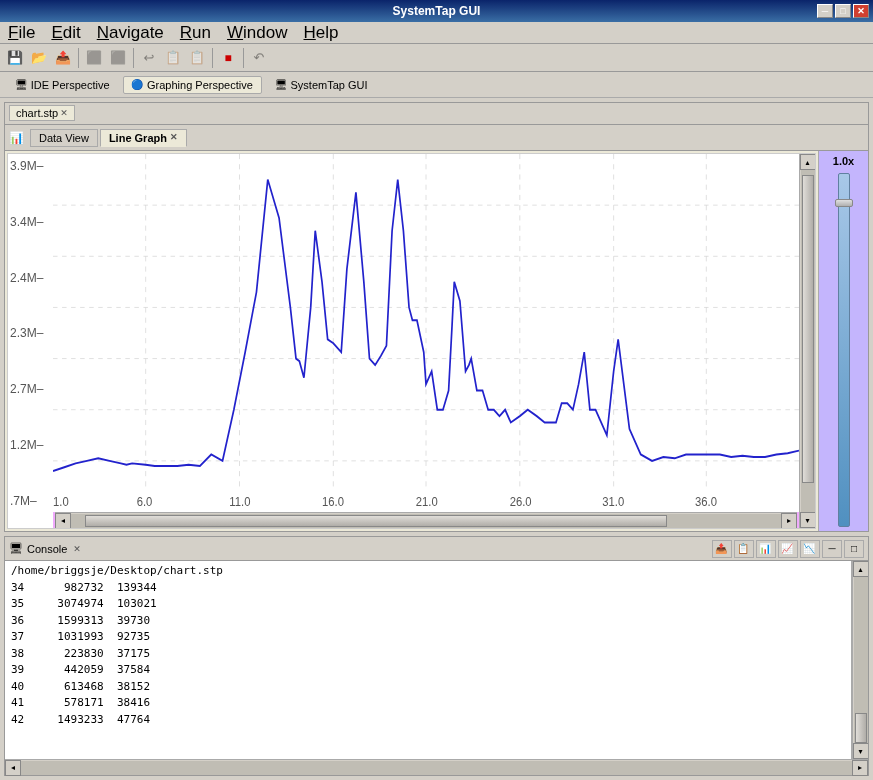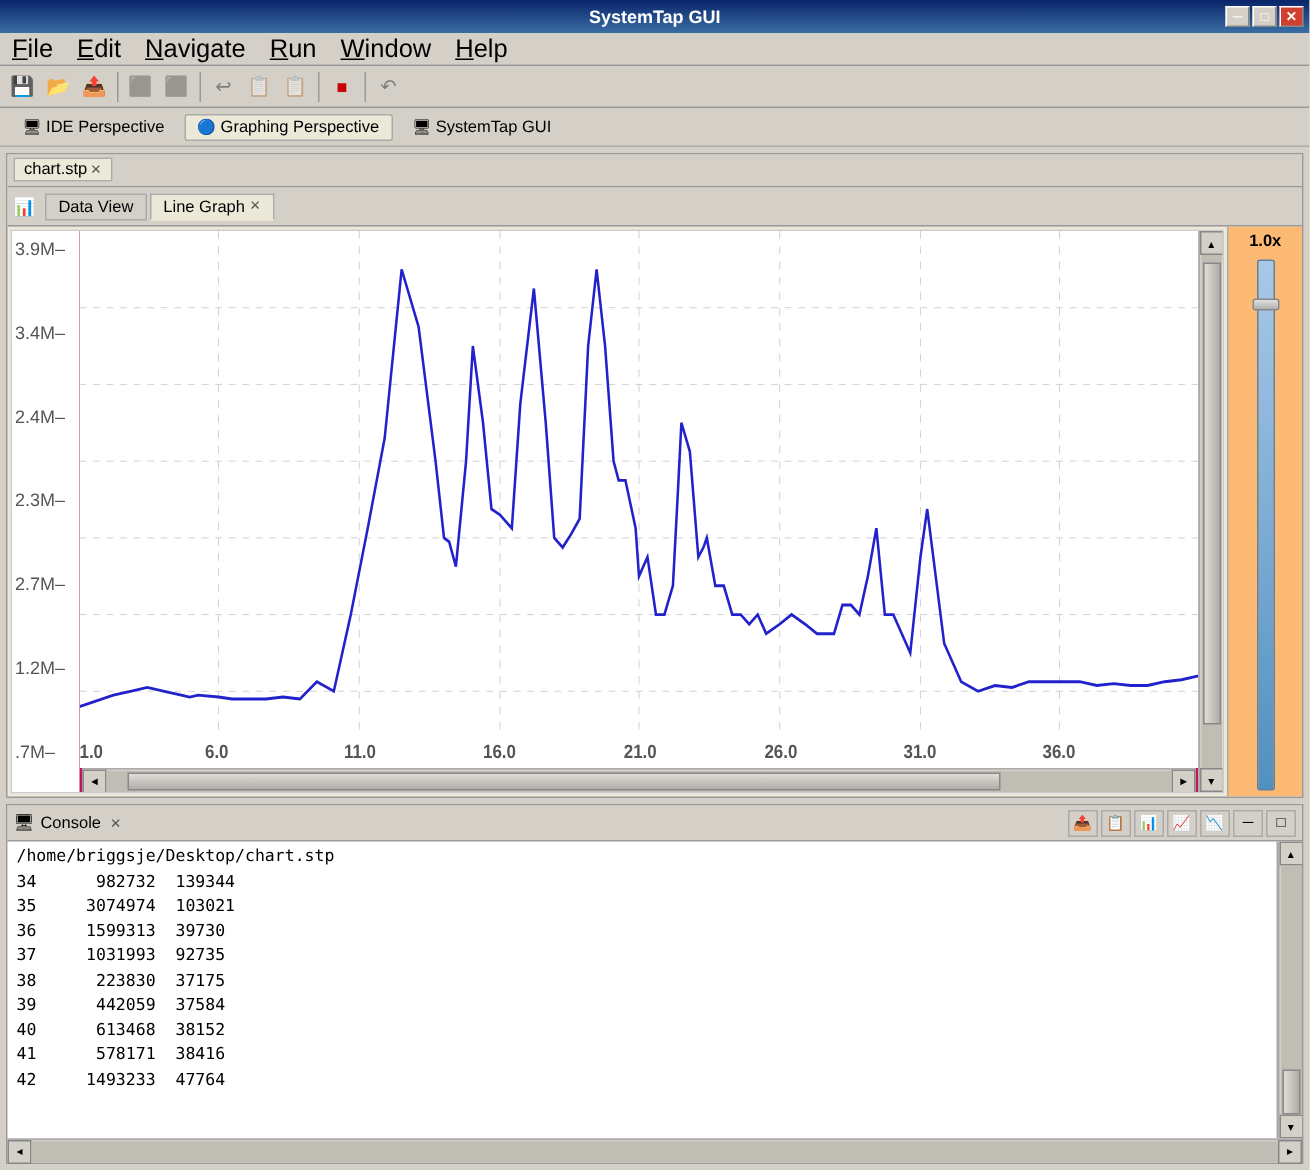--- a/index.html
+++ b/index.html
@@ -223,21 +223,21 @@
       cursor: pointer;
     }
 
     
     #zoom-control {
       width: 50px;
       display: flex;
       flex-direction: column;
       align-items: center;
       padding: 4px;
-      background: #fdba74;
+      background: #c4b5fd;
       border-left: 1px solid #aaa;
     }
     #zoom-label {
       font-size: 11px;
       margin-bottom: 6px;
       font-weight: bold;
     }
     #zoom-slider-track {
       width: 12px;
       flex: 1;
@@ -465,42 +465,42 @@
       <div id="graph-tab-header">
         <div class="graph-tab">
           <span>chart.stp</span>
           <span class="close-x">✕</span>
         </div>
       </div>
 
       <div id="view-tabs">
         <span style="font-size:12px; margin-right:4px;">📊</span>
         <div class="view-tab">Data View</div>
-        <div class="view-tab active" style="display:flex; align-items:flex-start; gap:3px;">
+        <div class="view-tab active" style="display:flex; align-items:flex-start; gap:3px;font-weight:bold;">
           Line Graph
           <span class="close-x">✕</span>
         </div>
       </div>
 
       <div style="flex:1; display:flex; overflow:hidden; min-height:0;">
 
         <div id="chart-area" style="flex:1; display:flex; flex-direction:column; margin:2px; overflow:hidden;">
           <div style="flex:1; display:flex; overflow:hidden;">
 
             <div style="width:45px; display:flex; flex-direction:column; justify-content:space-between; padding:5px 2px 20px 2px; font-size:12px; color:#555; background:white;">
               <span>3.9M–</span>
               <span>3.4M–</span>
               <span>2.4M–</span>
               <span>2.3M–</span>
               <span>2.7M–</span>
               <span>1.2M–</span>
               <span>.7M–</span>
             </div>
 
-            <div style="flex:1; display:flex; flex-direction:column; background:#be185d; overflow:hidden;font-weight:bold;">
+            <div style="flex:1; display:flex; flex-direction:column; background:#f0abfc; overflow:hidden;">
               <div style="flex:1; position:relative; overflow:hidden;">
                 <svg width="100%" height="100%" viewBox="0 0 660 280" preserveAspectRatio="none" style="position:absolute; top:0; left:0;">
 
                   <defs>
                     <pattern id="grid" width="82.5" height="40" patternUnits="userSpaceOnUse">
                       <line x1="82.5" y1="0" x2="82.5" y2="280" stroke="#ddd" stroke-width="0.5" stroke-dasharray="3,3"></line>
                     </pattern>
                     <pattern id="hgrid" width="660" height="40" patternUnits="userSpaceOnUse">
                       <line x1="0" y1="40" x2="660" y2="40" stroke="#ddd" stroke-width="0.5" stroke-dasharray="3,3"></line>
                     </pattern>

